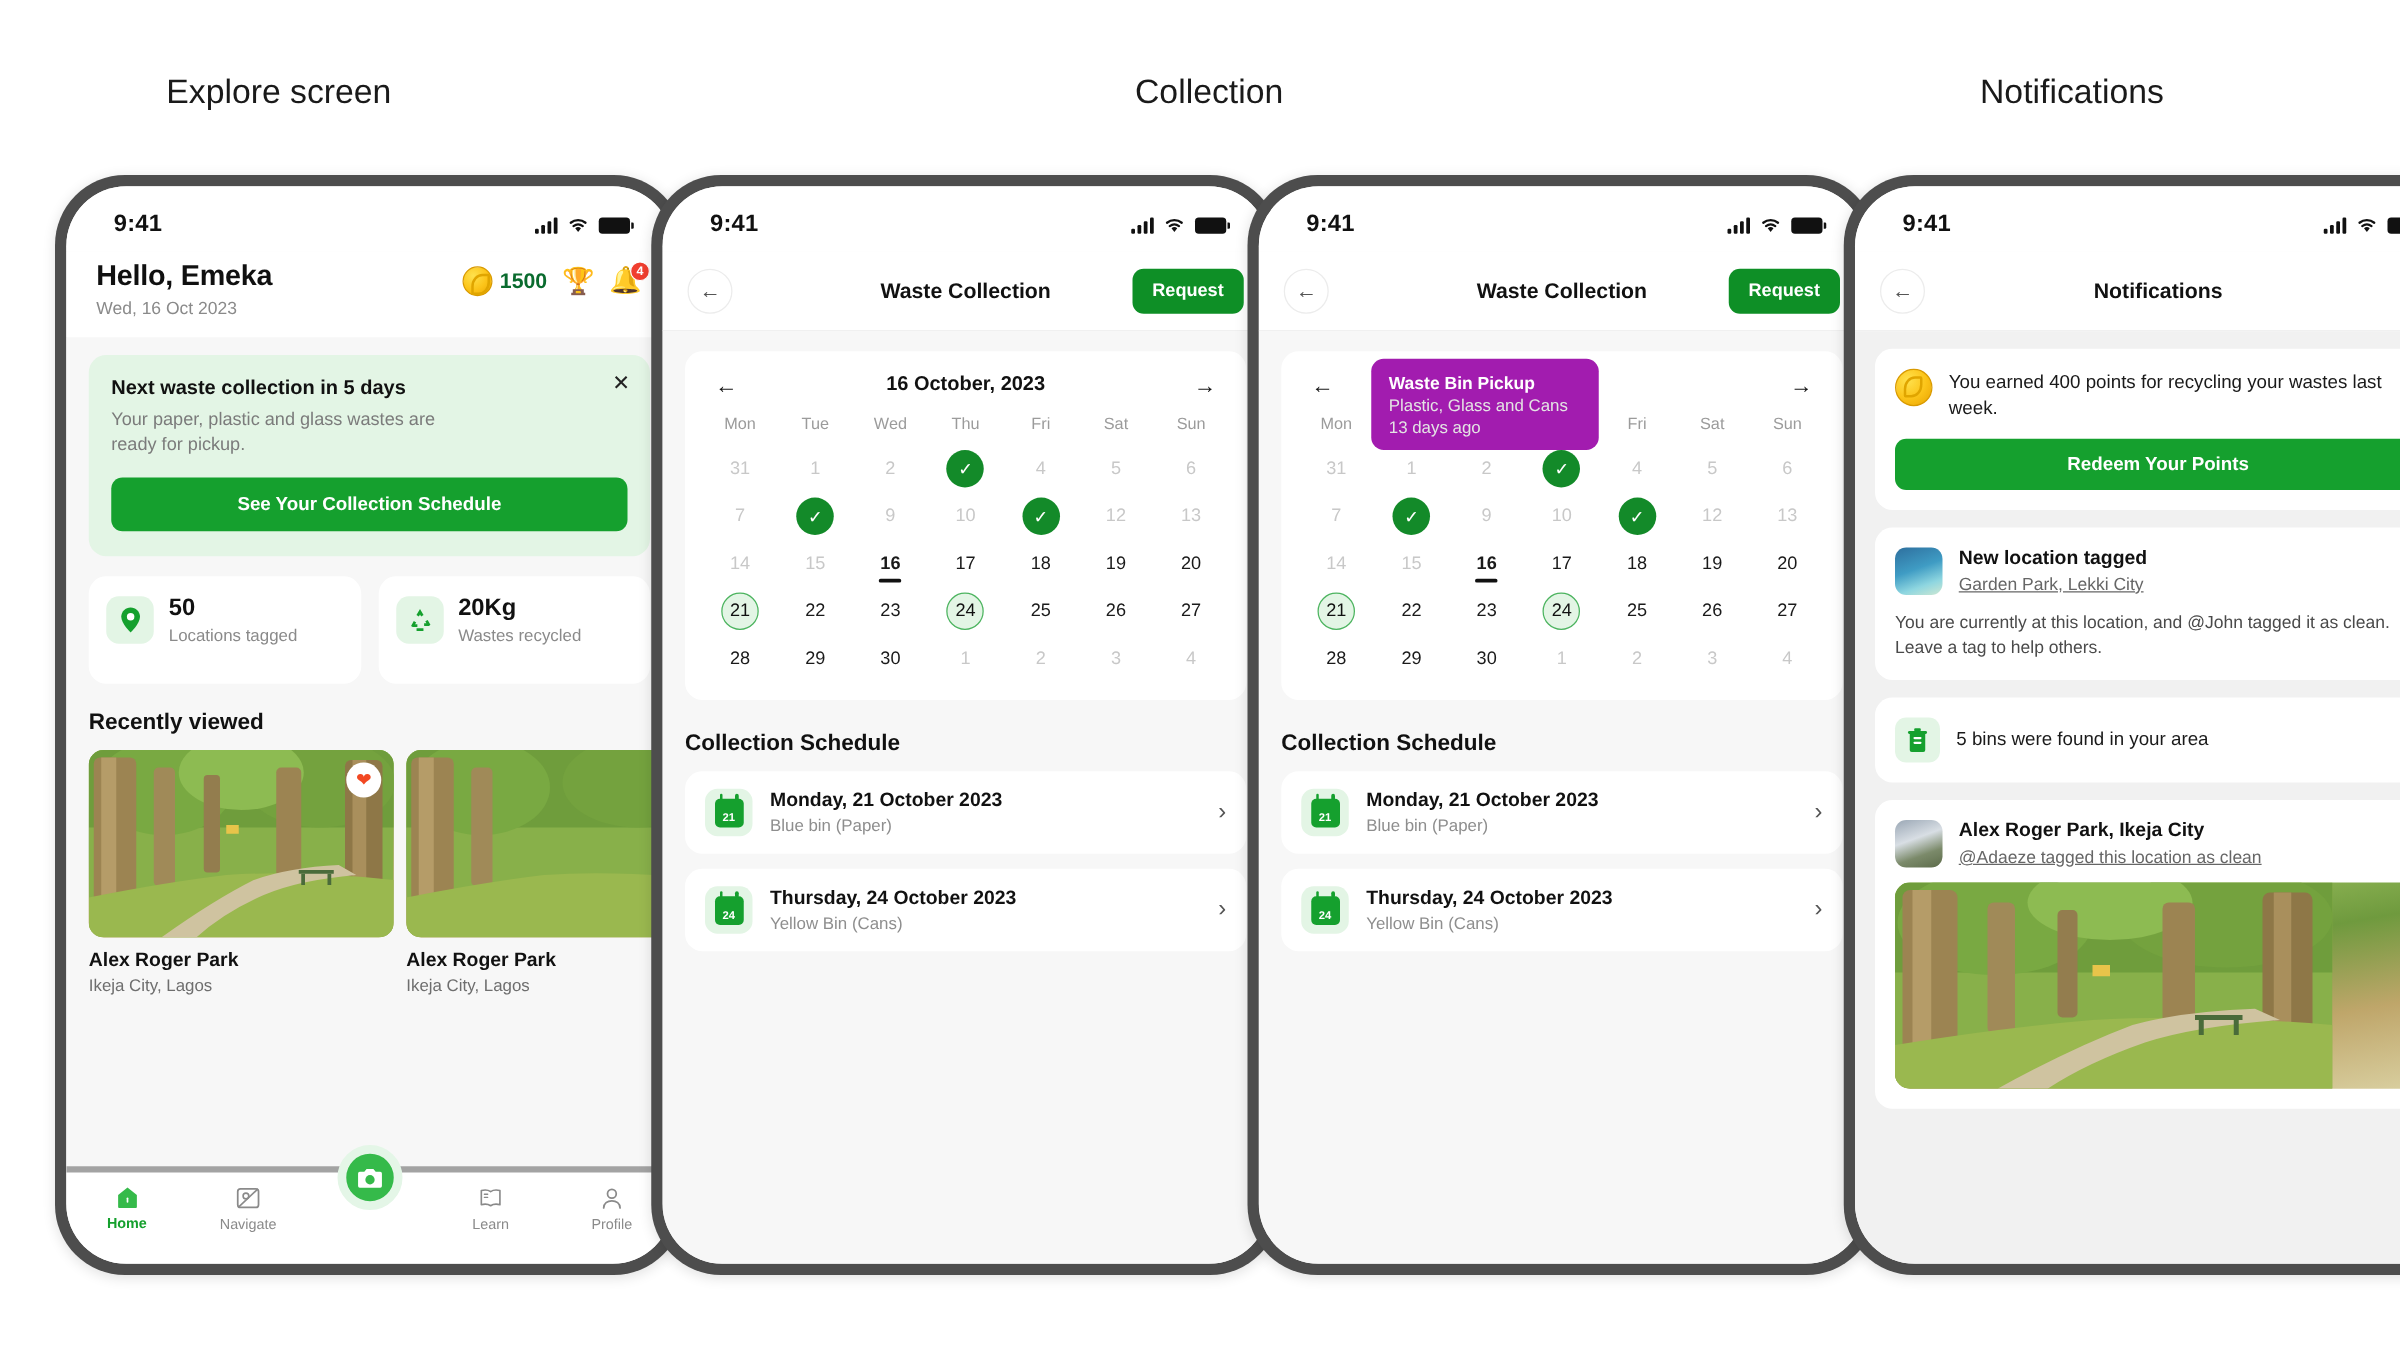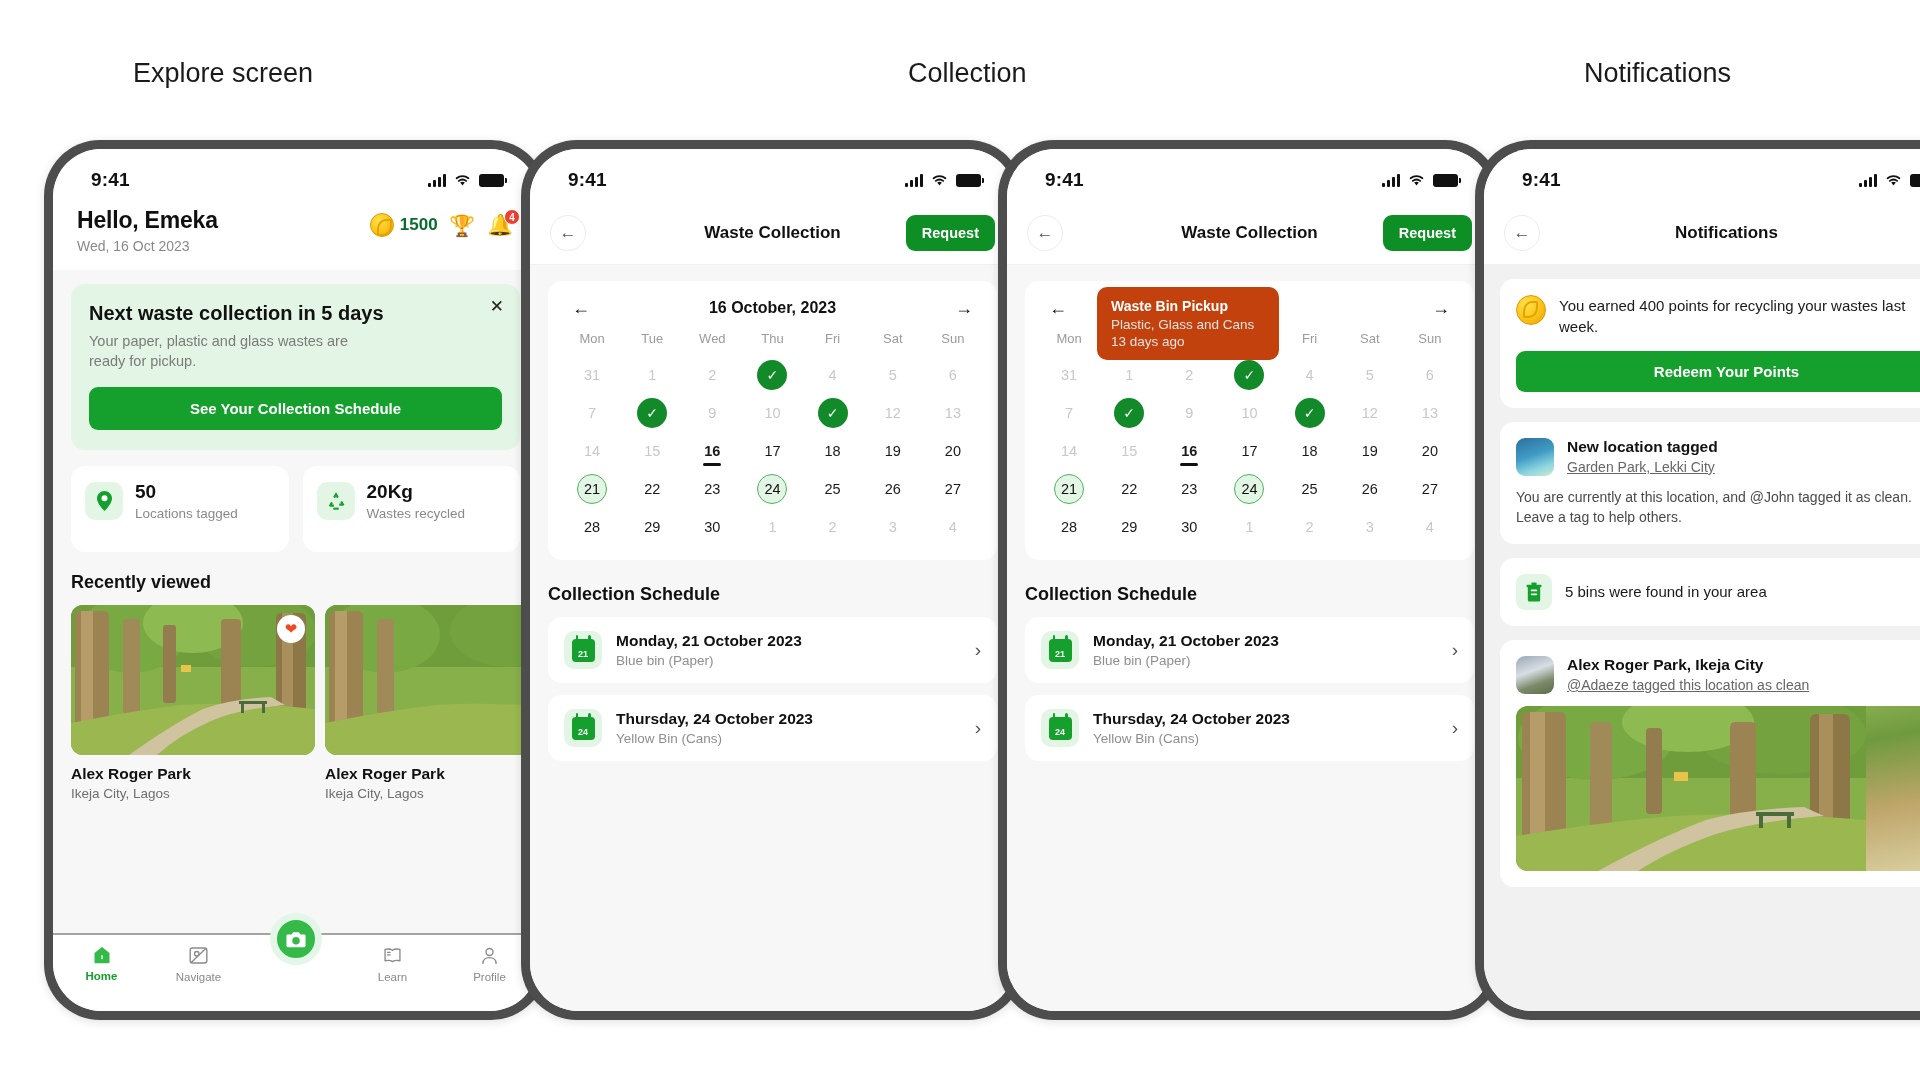--- a/index.html
+++ b/index.html
@@ -88,21 +88,21 @@
     min-width:16px;height:16px;border-radius:50%;
     background:#f03e2f;color:#fff;font-size:10px;font-weight:700;
     display:flex;align-items:center;justify-content:center;border:1.5px solid #fff;
   }
 
   .p1-body{flex:1;background:#f7f7f7;padding:14px 18px 0 18px;overflow:hidden;}
 
   .banner{
     background:#e3f5e5;border-radius:14px;padding:18px 18px 20px 18px;position:relative;
   }
-  .banner-title{font-size:20px;font-weight:700;color:#111;}
+  .banner-title{font-size:16px;font-weight:700;color:#111;}
   .banner-sub{font-size:14.5px;color:#7b7b7b;margin-top:6px;line-height:1.38;max-width:260px;}
   .banner-close{position:absolute;top:14px;right:16px;font-size:17px;color:#222;cursor:pointer;line-height:1;}
   .btn-green{
     display:block;width:100%;margin-top:16px;
     background:#15a02e;color:#fff;border:none;border-radius:9px;
     padding:13px 0;font-size:15px;font-weight:700;
     font-family:"Liberation Sans",sans-serif;cursor:pointer;
   }
 
   .stats{display:flex;gap:14px;margin-top:16px;}
@@ -127,21 +127,21 @@
   }
   .heart{
     position:absolute;top:10px;right:10px;width:28px;height:28px;border-radius:50%;
     background:#fff;display:flex;align-items:center;justify-content:center;
     font-size:15px;color:#f24822;
   }
   .card-t{font-size:15.5px;font-weight:700;color:#111;margin-top:10px;}
   .card-s{font-size:13.5px;color:#6e6e6e;margin-top:3px;}
 
   .tabbar{
-    flex:none;height:78px;background:#fff;border-top:2px solid #a3a3a3;
+    flex:none;height:78px;background:#fff;border-top:5px solid #a3a3a3;
     display:flex;align-items:flex-start;padding-top:10px;position:relative;
   }
   .tab{flex:1;display:flex;flex-direction:column;align-items:center;gap:5px;cursor:pointer;}
   .tab-lbl{font-size:11.5px;color:#8a8a8a;}
   .tab.active .tab-lbl{color:#15a02e;font-weight:600;}
   .fab{
     position:absolute;left:50%;top:-22px;transform:translateX(-50%);
     width:52px;height:52px;border-radius:50%;background:#35ba4a;
     border:7px solid #e4f6e7;
     display:flex;align-items:center;justify-content:center;cursor:pointer;
@@ -185,21 +185,21 @@
   }
   .day.done .pill{background:#138a29;color:#fff;font-size:14px;}
   .day.sched .pill{background:#e3f5e5;border:1.5px solid #4cb45f;color:#111;}
   .day.today{font-weight:700;}
   .day.today::after{
     content:"";position:absolute;bottom:2px;left:50%;transform:translateX(-50%);
     width:18px;height:3.5px;background:#111;border-radius:2px;
   }
 
   .tooltip{
-    position:absolute;z-index:20;background:#c2410c;color:#fff;border-radius:10px;
+    position:absolute;z-index:20;background:#a21caf;color:#fff;border-radius:10px;
     padding:11px 14px;width:182px;
   }
   .tt-title{font-size:14px;font-weight:700;}
   .tt-l1{font-size:13.5px;color:#e4e4e4;margin-top:3px;}
   .tt-l2{font-size:13.5px;color:#e4e4e4;margin-top:2px;}
 
   .sched-title{font-size:18px;font-weight:700;color:#111;margin:24px 0 12px 0;}
   .sched-item{
     background:#fff;border-radius:14px;padding:14px 16px;margin-bottom:12px;
     display:flex;align-items:center;gap:14px;cursor:pointer;

